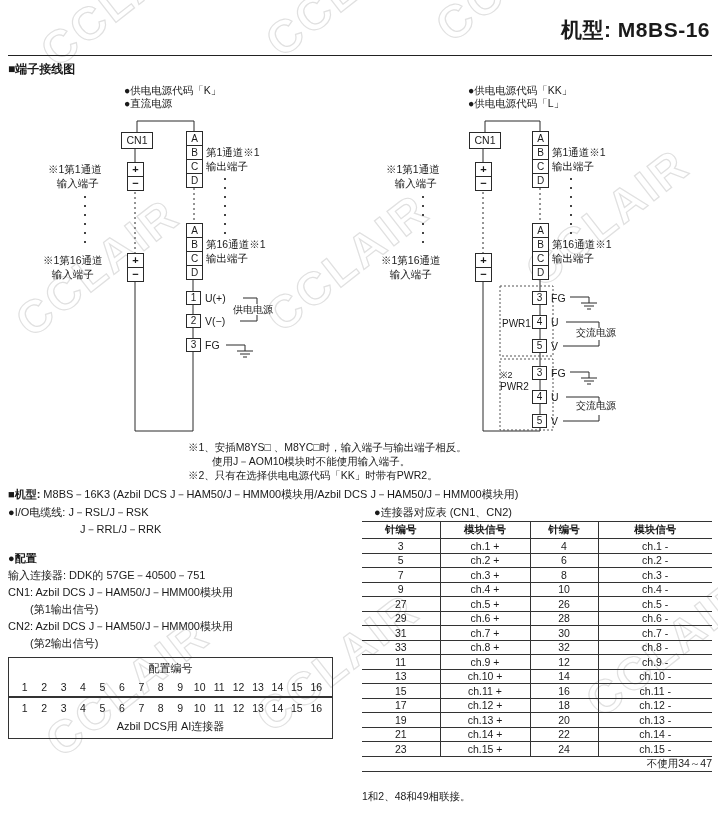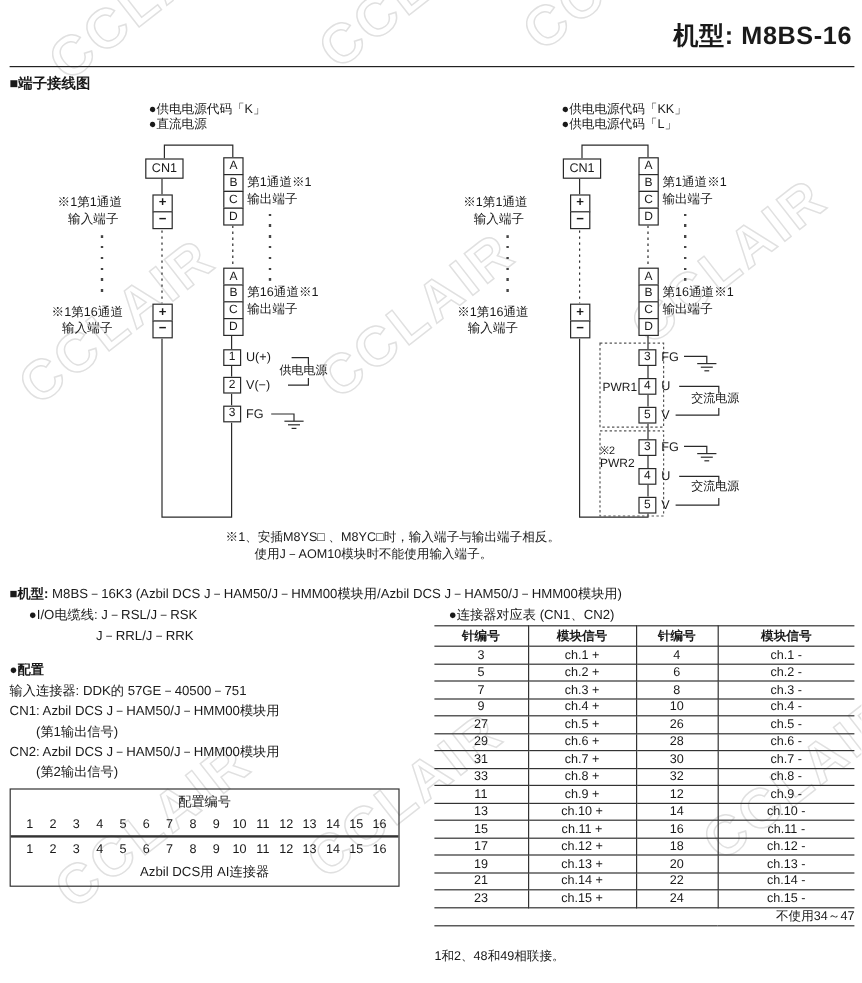--- a/index.html
+++ b/index.html
@@ -224,23 +224,24 @@
   <div class="tbox" style="left:532px;top:366px;width:15px;height:14px">3</div>
   <div class="lbl" style="left:551px;top:367px">FG</div>
   <div class="tbox" style="left:532px;top:390px;width:15px;height:14px">4</div>
   <div class="lbl" style="left:551px;top:391px">U</div>
   <div class="tbox" style="left:532px;top:414px;width:15px;height:14px">5</div>
   <div class="lbl" style="left:551px;top:415px">V</div>
   <div class="lbl" style="left:576px;top:399px;font-size:10px">交流电源</div>
 
   <div class="txt" style="left:188px;top:441px">※1、安插M8YS□ 、M8YC□时，输入端子与输出端子相反。</div>
   <div class="txt" style="left:212px;top:455px">使用J－AOM10模块时不能使用输入端子。</div>
+  <div class="txt" style="left:188px;top:469px">※2、只有在选择供电电源代码「KK」时带有PWR2。</div>
 
   <div class="txt11" style="left:8px;top:487px"><span class="bold">■机型:</span><span> M8BS－16K3 (Azbil DCS J－HAM50/J－HMM00模块用/Azbil DCS J－HAM50/J－HMM00模块用)</span></div>
-  <div class="txt11" style="left:24px;top:505px">●I/O电缆线: J－RSL/J－RSK</div>
+  <div class="txt11" style="left:8px;top:505px">●I/O电缆线: J－RSL/J－RSK</div>
   <div class="txt11" style="left:80px;top:522px">J－RRL/J－RRK</div>
 
   <div class="txt11 bold" style="left:8px;top:551px">●配置</div>
   <div class="txt11" style="left:8px;top:568px">输入连接器: DDK的 57GE－40500－751</div>
   <div class="txt11" style="left:8px;top:585px">CN1: Azbil DCS J－HAM50/J－HMM00模块用</div>
   <div class="txt11" style="left:30px;top:602px">(第1输出信号)</div>
   <div class="txt11" style="left:8px;top:619px">CN2: Azbil DCS J－HAM50/J－HMM00模块用</div>
   <div class="txt11" style="left:30px;top:636px">(第2输出信号)</div>
 
   <div class="config-table">

